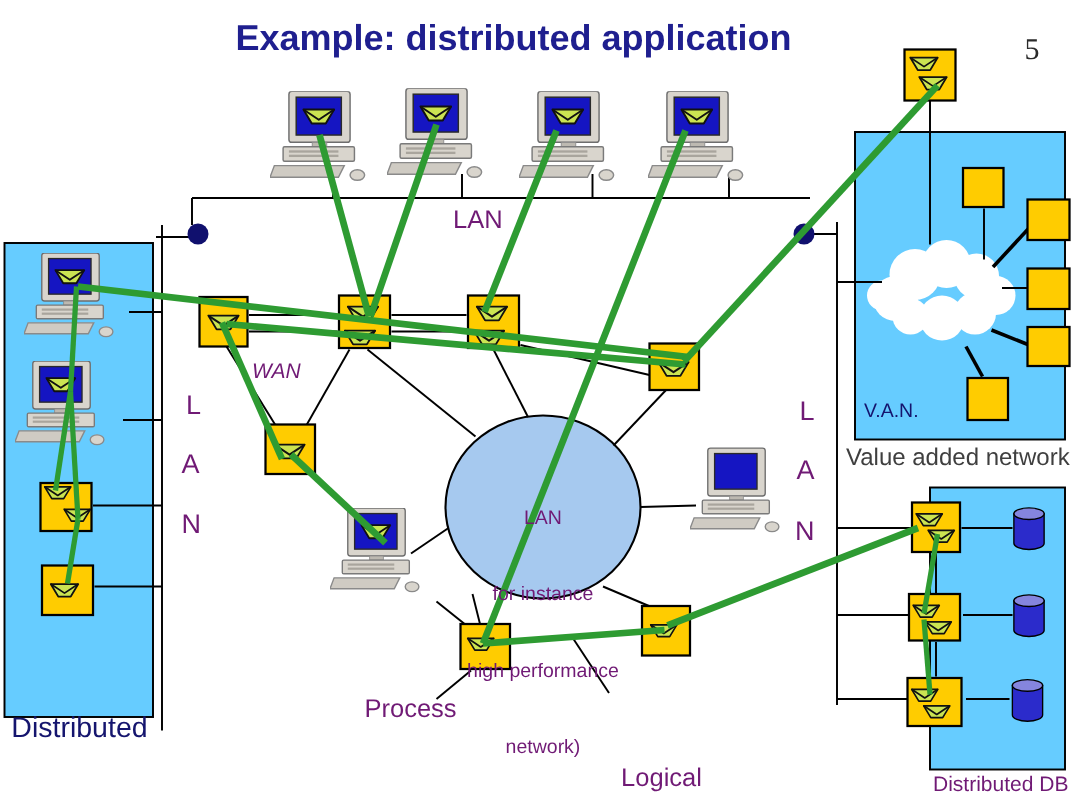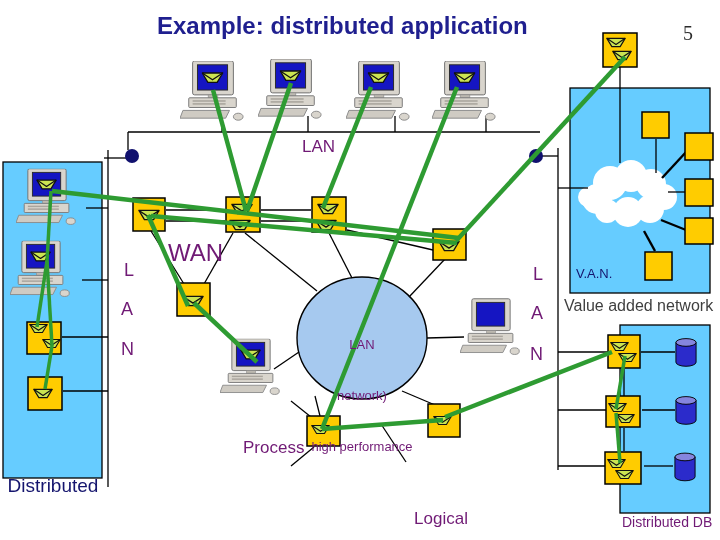--- a/index.html
+++ b/index.html
@@ -221,45 +221,46 @@
     <line x1="47" y1="261" x2="37" y2="327" stroke-width="3.5"></line>
     <line x1="47" y1="261" x2="52" y2="346" stroke-width="3.5"></line>
     <line x1="52" y1="346" x2="45" y2="389" stroke-width="3.5"></line>
   </g>
 </svg>
 
 <div class="lbl title" style="left:157px;top:12px;">Example: distributed application</div>
 <div class="lbl pageno" style="left:683px;top:22px;">5</div>
 
 <div class="lbl" style="left:302px;top:137px;font-size:17px;">LAN</div>
-<div class="lbl" style="left:168px;top:239px;font-size:24px;">WAN</div>
+<div class="lbl" style="left:168px;top:239px;font-size:14px;font-style:italic;">WAN</div>
 
 <div class="lbl" style="left:124px;top:260px;font-size:18px;">L</div>
 <div class="lbl" style="left:121px;top:299px;font-size:18px;">A</div>
 <div class="lbl" style="left:121px;top:339px;font-size:18px;">N</div>
 
 <div class="lbl" style="left:533px;top:264px;font-size:18px;">L</div>
 <div class="lbl" style="left:531px;top:303px;font-size:18px;">A</div>
 <div class="lbl" style="left:530px;top:344px;font-size:18px;">N</div>
 
 <div class="lbl navy" style="left:576px;top:266px;font-size:13px;">V.A.N.</div>
 <div class="lbl gray" style="left:564px;top:297px;font-size:16px;">Value added network</div>
 
 <div class="lbl navy center" style="left:3px;top:433px;width:100px;font-size:19px;line-height:21px;">
   <span style="display:block">Distributed</span>
   <span style="display:block">OS</span>
 </div>
 
 <div class="lbl center" style="left:297px;top:302px;width:130px;font-size:13px;line-height:17px;">
   <span style="display:block">LAN</span>
+  <span style="display:block">for instance</span>
+  <span style="display:block">high performance</span>
   <span style="display:block">network)</span>
-  <span style="display:block">high performance</span>
-</div>
-
-<div class="lbl" style="left:243px;top:438px;font-size:17px;">Process</div>
+</div>
+
+<div class="lbl" style="left:243px;top:463px;font-size:17px;">Process</div>
 
 <div class="lbl center" style="left:352px;top:461px;width:178px;font-size:17px;line-height:23px;">
   <span style="display:block">Logical</span>
   
 </div>
 
 <div class="lbl" style="left:622px;top:514px;font-size:14px;">Distributed DB</div>
 
 </div>
 

